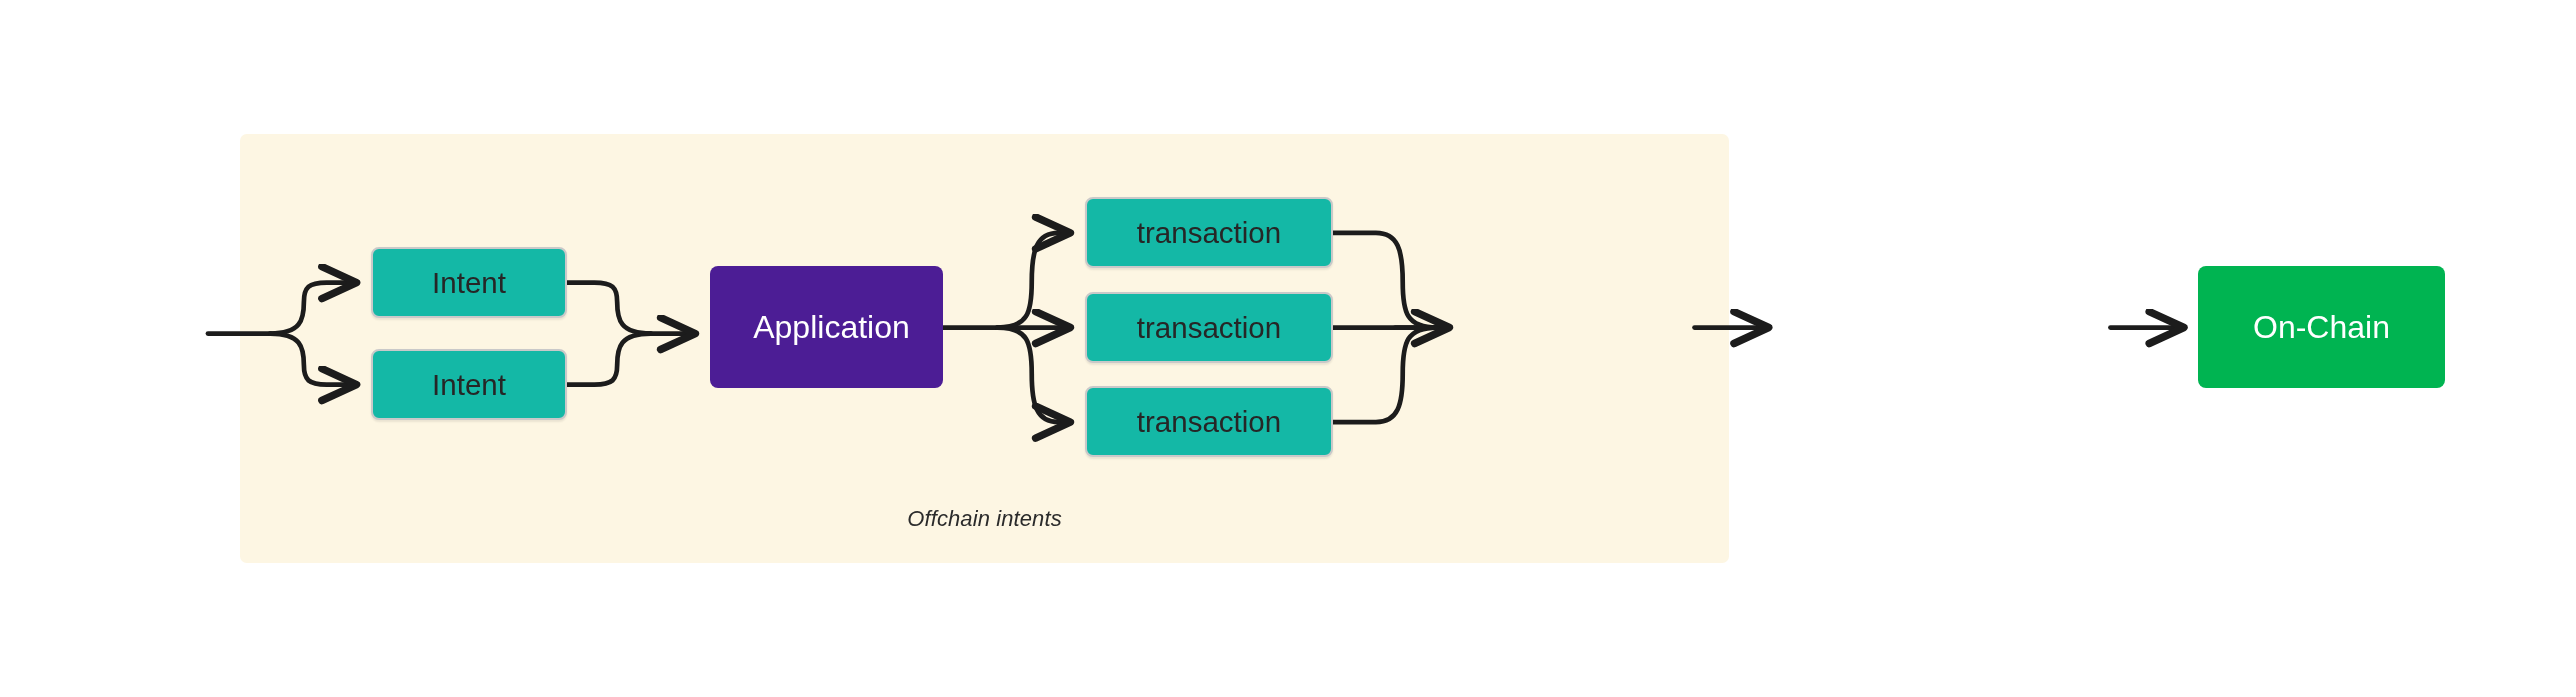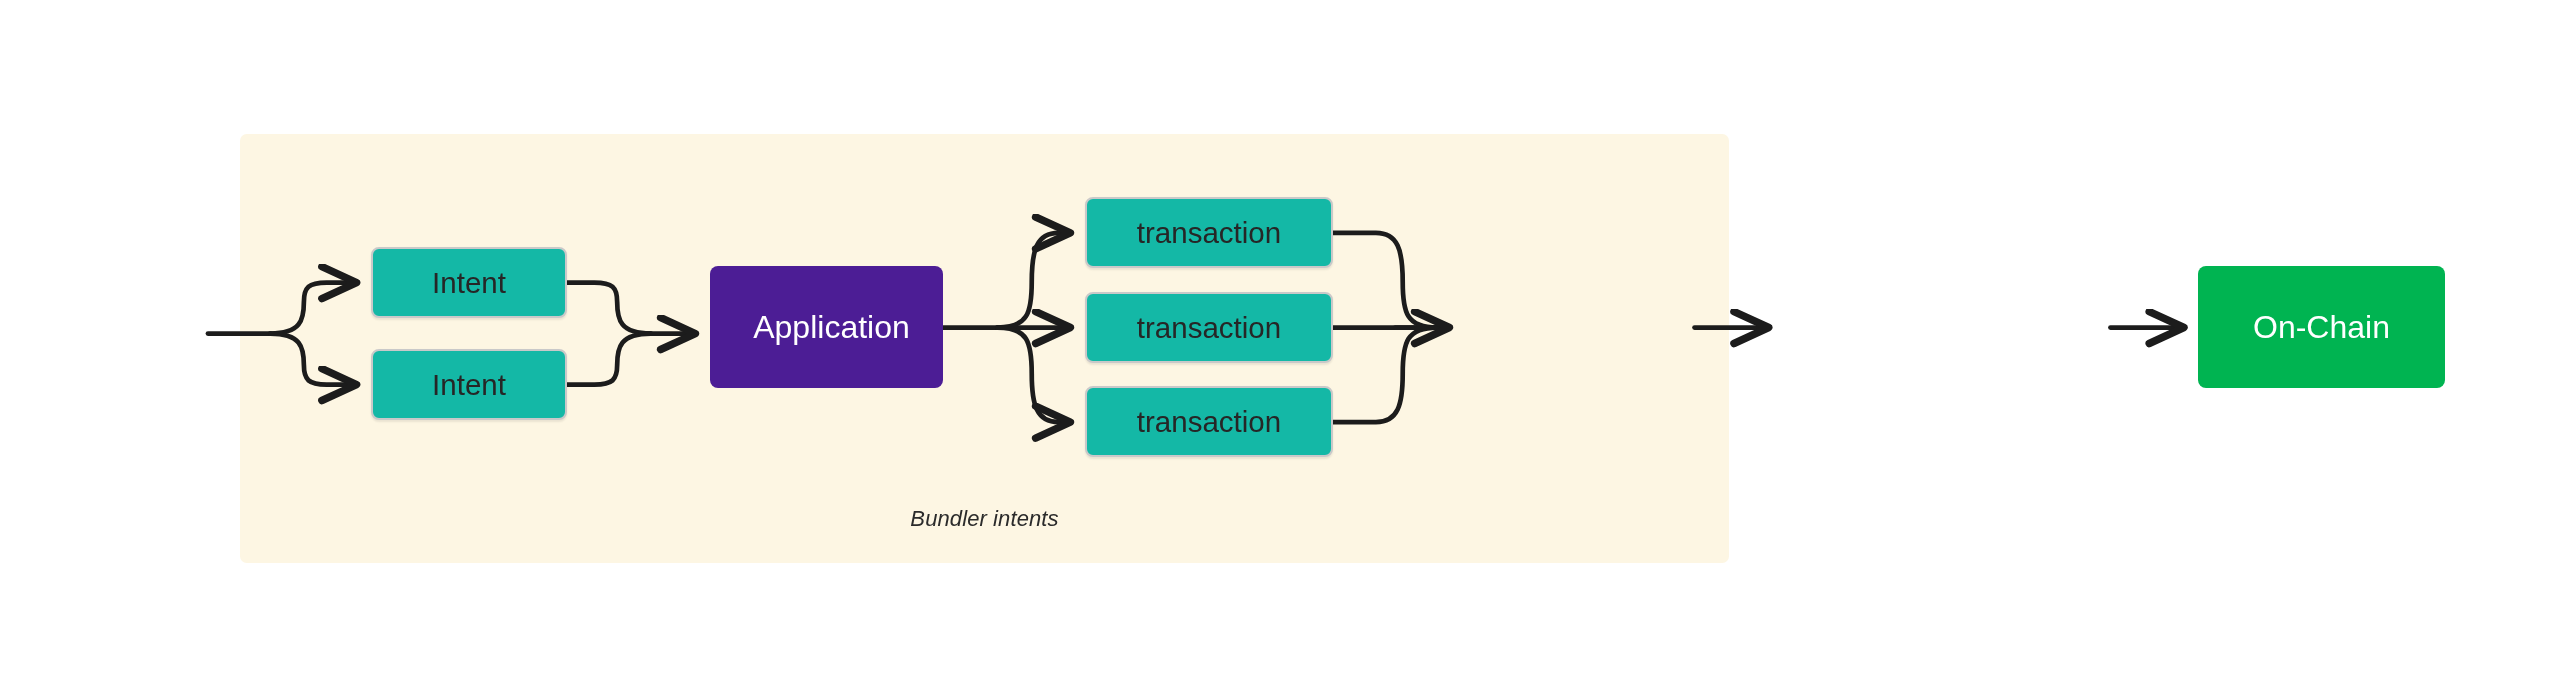--- a/index.html
+++ b/index.html
@@ -167,16 +167,16 @@
   <div id="node-tx-1" class="node node-card">transaction</div>
 
   <div id="node-tx-2" class="node node-card">transaction</div>
 
   <div id="node-tx-3" class="node node-card">transaction</div>
 
 
 
   <div id="node-onchain" class="node node-green">On-Chain</div>
 
-  <div class="region-caption">Bundler intents</div>
+  <div class="region-caption">Offchain intents</div>
 
 </div>
 
 
 </body></html>

